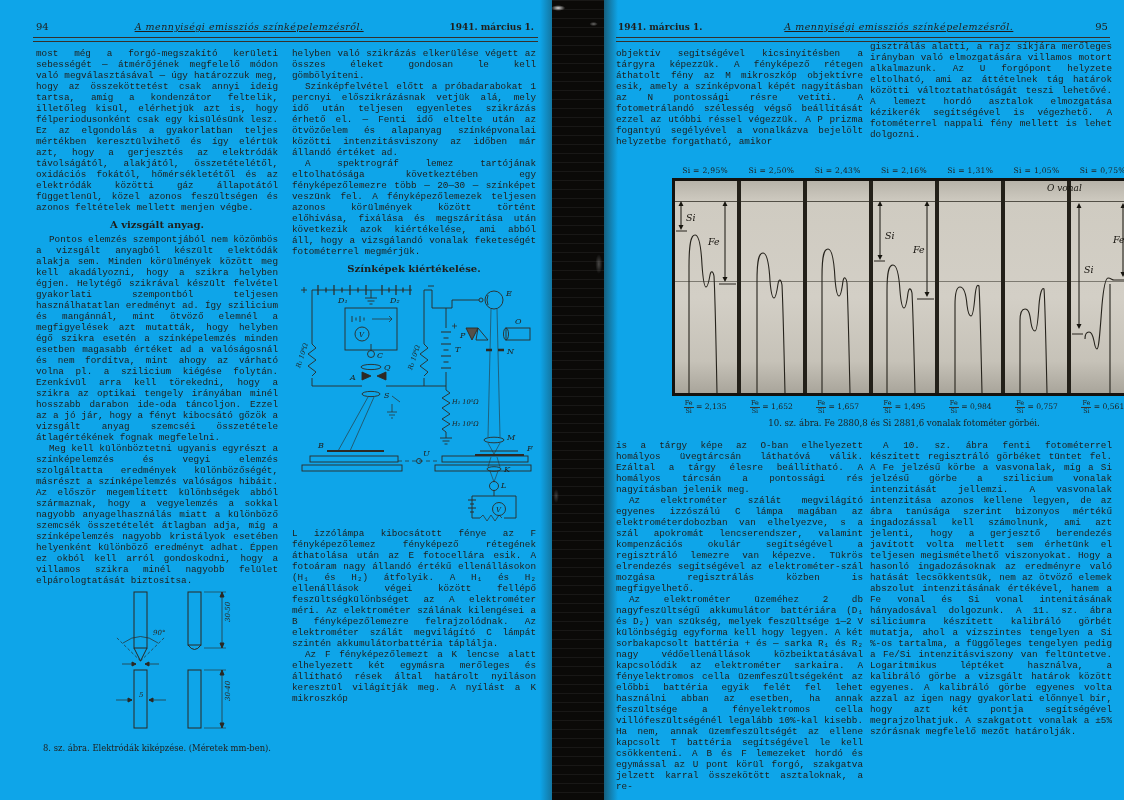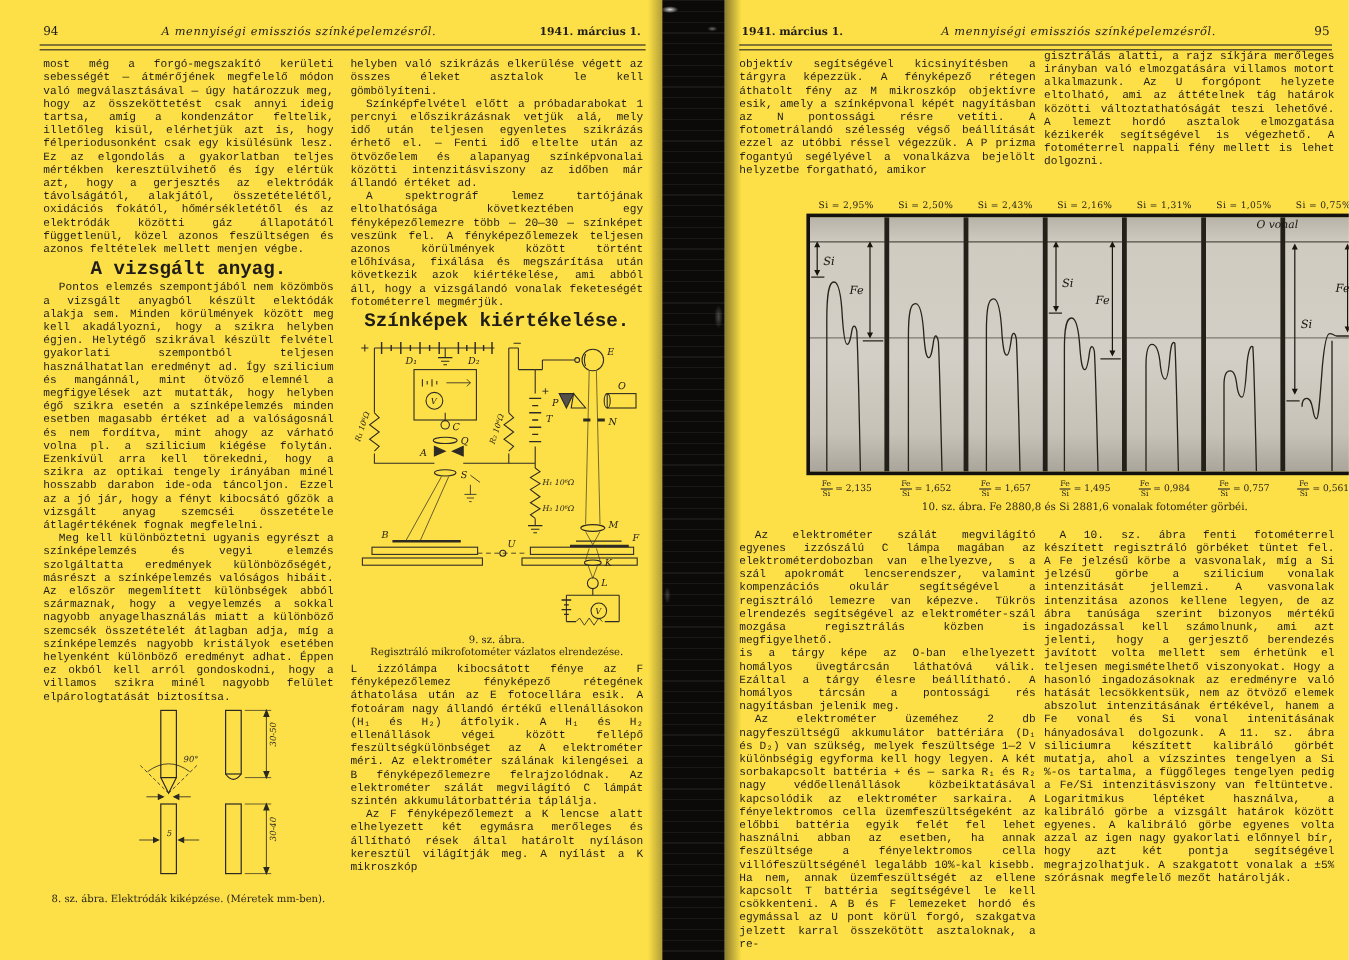--- a/index.html
+++ b/index.html
@@ -1,41 +1,41 @@
 <!DOCTYPE html>
 <html><head>
 <meta charset="utf-8">
 <style>
   html,body{margin:0;padding:0;}
   body{width:1124px;height:800px;background:#eceae6;font-family:"DejaVu Serif","Liberation Serif",serif;color:#201d19;overflow:hidden;}
   #spread{position:relative;width:1124px;height:800px;}
-  .page{position:absolute;top:0;height:800px;background:#fde047;}
+  .page{position:absolute;top:0;height:800px;background:#0ea5e9;}
   #page-left{left:0;width:556px;}
   #page-right{left:604px;width:520px;}
   #page-left::after{content:"";position:absolute;right:0;top:0;bottom:0;width:16px;background:linear-gradient(90deg,rgba(30,26,20,0) 0%,rgba(30,26,20,.45) 100%);}
   #page-right::before{content:"";position:absolute;left:0;top:0;bottom:0;width:14px;background:linear-gradient(90deg,rgba(30,26,20,.5) 0%,rgba(30,26,20,0) 100%);}
   #binding{position:absolute;left:552px;top:0;width:52px;height:800px;background:#0b0a08;}
   #binding::before{content:"";position:absolute;inset:0;
     background:
       radial-gradient(ellipse 10px 4px at 12% 1%,rgba(255,255,255,.85),rgba(255,255,255,0) 70%),
       radial-gradient(ellipse 6px 3px at 80% 3%,rgba(255,255,255,.4),rgba(255,255,255,0) 70%),
       radial-gradient(ellipse 5px 14px at 90% 33%,rgba(255,255,255,.25),rgba(255,255,255,0) 70%),
       radial-gradient(ellipse 4px 10px at 8% 62%,rgba(255,255,255,.2),rgba(255,255,255,0) 70%),
       repeating-linear-gradient(180deg,rgba(255,255,255,.06) 0 1px,rgba(0,0,0,0) 1px 9px);}
   
   .hdr{position:absolute;top:21px;display:flex;justify-content:space-between;align-items:baseline;font-size:9.5px;}
-  .hdr .run{font-style:italic;letter-spacing:.5px;}
+  .hdr .run{font-style:italic;letter-spacing:.5px;text-decoration:underline;}
   .hdr .dt{font-weight:700;font-size:9px;}
   .hdr .pn{font-size:10px;}
   .rule{position:absolute;top:37px;height:3px;border-top:1px solid #35312b;border-bottom:1px solid #35312b;}
   
   .col{position:absolute;overflow:hidden;font-size:9.3px;line-height:11px;}
   .p{margin:0;text-align:justify;font-family:Liberation Mono, monospace;}
   .ind{text-indent:13px;}
-  .subhead{text-align:center;font-weight:700;font-size:16px;margin:6px 0 4px;font-family:Liberation Mono, monospace;}
+  .subhead{text-align:center;font-weight:700;font-size:10px;margin:6px 0 4px;}
   .figcap{text-align:center;font-size:8.4px;margin-top:3px;line-height:10px;}
   .figwrap{text-align:center;}
   svg text{font-family:"DejaVu Serif","Liberation Serif",serif;}
   
   #fig10{position:absolute;left:40px;top:166px;width:464px;padding-left:28px;}
   .si-row,.ratio-row{display:flex;width:464px;}
   .si-row .cell{flex:1;text-align:center;font-size:7.6px;letter-spacing:.3px;}
   .ratio-row{margin-top:4px;align-items:center;}
   .ratio-row .cell{flex:1;text-align:center;font-size:7.6px;white-space:nowrap;}
   .frac{display:inline-flex;flex-direction:column;align-items:center;font-size:6.4px;line-height:6.8px;vertical-align:middle;}
@@ -98,21 +98,21 @@
           <text x="117" y="49" font-size="7" font-style="italic" fill="#2b2822">90°</text>
           <text x="103" y="111" font-size="7" font-style="italic" fill="#2b2822">5</text>
           <text x="194" y="36" font-size="7" font-style="italic" fill="#2b2822" transform="rotate(-90 194 36)">30-50</text>
           <text x="194" y="115" font-size="7" font-style="italic" fill="#2b2822" transform="rotate(-90 194 115)">30-40</text>
         </svg>
         <div class="figcap">8. sz. ábra. Elektródák kiképzése. (Méretek mm-ben).</div>
       </div>
     </div>
 
     <div class="col" style="left:292px;top:48px;width:244px;height:740px;">
-      <p class="p">helyben való szikrázás elkerülése végett az összes éleket asztalok le kell gömbölyíteni.</p>
+      <p class="p">helyben való szikrázás elkerülése végett az összes éleket gondosan le kell gömbölyíteni.</p>
       <p class="p ind">Színképfelvétel előtt a próbadarabokat 1 percnyi előszikrázásnak vetjük alá, mely idő után teljesen egyenletes szikrázás érhető el. — Fenti idő eltelte után az ötvözőelem és alapanyag színképvonalai közötti intenzitásviszony az időben már állandó értéket ad.</p>
       <p class="p ind">A spektrográf lemez tartójának eltolhatósága következtében egy fényképezőlemezre több — 20—30 — színképet veszünk fel. A fényképezőlemezek teljesen azonos körülmények között történt előhívása, fixálása és megszárítása után következik azok kiértékelése, ami abból áll, hogy a vizsgálandó vonalak feketeségét fotométerrel megmérjük.</p>
       <div class="subhead">Színképek kiértékelése.</div>
 
       <div class="figwrap">
         <svg width="244" height="244" viewBox="0 0 244 244">
           <g stroke="#2e2a24" stroke-width=".9" fill="none">
 
             <path d="M20,12 H120 M132,12 H140"></path>
             <g stroke-width="1.2">
@@ -212,24 +212,20 @@
             <text x="58" y="102">A</text>
             <text x="92" y="120">S</text>
             <text x="92" y="92">Q</text>
             <text x="85" y="80">C</text>
             <text x="160" y="126" font-size="6.5">H₁ 10⁶Ω</text>
             <text x="160" y="148" font-size="6.5">H₂ 10⁶Ω</text>
             <text x="67" y="59" font-size="7">V</text>
             <text x="204" y="234" font-size="7">V</text>
           </g>
         </svg>
-        <div class="figcap">
-          <div>9. sz. ábra.</div>
-          <div>Regisztráló mikrofotométer vázlatos elrendezése.</div>
-        </div>
       </div>
 
       <p class="p" style="margin-top:4px;">L izzólámpa kibocsátott fénye az F fényképezőlemez fényképező rétegének áthatolása után az E fotocellára esik. A fotoáram nagy állandó értékű ellenállásokon (H₁ és H₂) átfolyik. A H₁ és H₂ ellenállások végei között fellépő feszültségkülönbséget az A elektrométer méri. Az elektrométer szálának kilengései a B fényképezőlemezre felrajzolódnak. Az elektrométer szálát megvilágító C lámpát szintén akkumulátorbattéria táplálja.</p>
       <p class="p ind">Az F fényképezőlemezt a K lencse alatt elhelyezett két egymásra merőleges és állítható rések által határolt nyíláson keresztül világítják meg. A nyílást a K mikroszkóp</p>
     </div>
   </div>
 
   <div id="binding"></div>
 
   <div class="page" id="page-right">
@@ -348,22 +344,22 @@
             </span> <span>= 0,757</span></span>
         <span class="cell"><span class="frac">
               <span class="num">Fe</span>
               <span>Si</span>
             </span> <span>= 0,561</span></span>
       </div>
       <div id="fig10-caption">10. sz. ábra. Fe 2880,8 és Si 2881,6 vonalak fotométer görbéi.</div>
     </div>
 
     <div class="col" style="left:12px;top:440px;width:247px;height:350px;">
+      <p class="p">is a tárgy képe az O-ban elhelyezett homályos üvegtárcsán láthatóvá válik. Ezáltal a tárgy élesre beállítható. A homályos tárcsán a pontossági rés nagyításban jelenik meg.</p>
       <p class="p ind">Az elektrométer szálát megvilágító egyenes izzószálú C lámpa magában az elektrométerdobozban van elhelyezve, s a szál apokromát lencserendszer, valamint kompenzációs okulár segítségével a regisztráló lemezre van képezve. Tükrös elrendezés segítségével az elektrométer-szál mozgása regisztrálás közben is megfigyelhető.</p>
-      <p class="p">is a tárgy képe az O-ban elhelyezett homályos üvegtárcsán láthatóvá válik. Ezáltal a tárgy élesre beállítható. A homályos tárcsán a pontossági rés nagyításban jelenik meg.</p>
       <p class="p ind">Az elektrométer üzeméhez 2 db nagyfeszültségű akkumulátor battériára (D₁ és D₂) van szükség, melyek feszültsége 1—2 V különbségig egyforma kell hogy legyen. A két sorbakapcsolt battéria + és — sarka R₁ és R₂ nagy védőellenállások közbeiktatásával kapcsolódik az elektrométer sarkaira. A fényelektromos cella üzemfeszültségeként az előbbi battéria egyik felét fel lehet használni abban az esetben, ha annak feszültsége a fényelektromos cella villófeszültségénél legalább 10%-kal kisebb. Ha nem, annak üzemfeszültségét az ellene kapcsolt T battéria segítségével le kell csökkenteni. A B és F lemezeket hordó és egymással az U pont körül forgó, szakgatva jelzett karral összekötött asztaloknak, a re-</p>
     </div>
     <div class="col" style="left:266px;top:440px;width:242px;height:350px;">
       <p class="p ind">A 10. sz. ábra fenti fotométerrel készített regisztráló görbéket tüntet fel. A Fe jelzésű körbe a vasvonalak, míg a Si jelzésű görbe a szilicium vonalak intenzitását jellemzi. A vasvonalak intenzitása azonos kellene legyen, de az ábra tanúsága szerint bizonyos mértékű ingadozással kell számolnunk, ami azt jelenti, hogy a gerjesztő berendezés javított volta mellett sem érhetünk el teljesen megismételhető viszonyokat. Hogy a hasonló ingadozásoknak az eredményre való hatását lecsökkentsük, nem az ötvöző elemek abszolut intenzitásának értékével, hanem a Fe vonal és Si vonal intenitásának hányadosával dolgozunk. A 11. sz. ábra siliciumra készített kalibráló görbét mutatja, ahol a vízszintes tengelyen a Si %-os tartalma, a függőleges tengelyen pedig a Fe/Si intenzitásviszony van feltüntetve. Logaritmikus léptéket használva, a kalibráló görbe a vizsgált határok között egyenes. A kalibráló görbe egyenes volta azzal az igen nagy gyakorlati előnnyel bír, hogy azt két pontja segítségével megrajzolhatjuk. A szakgatott vonalak a ±5% szórásnak megfelelő mezőt határolják.</p>
     </div>
   </div>
 
 </div>
 
 </body></html>

